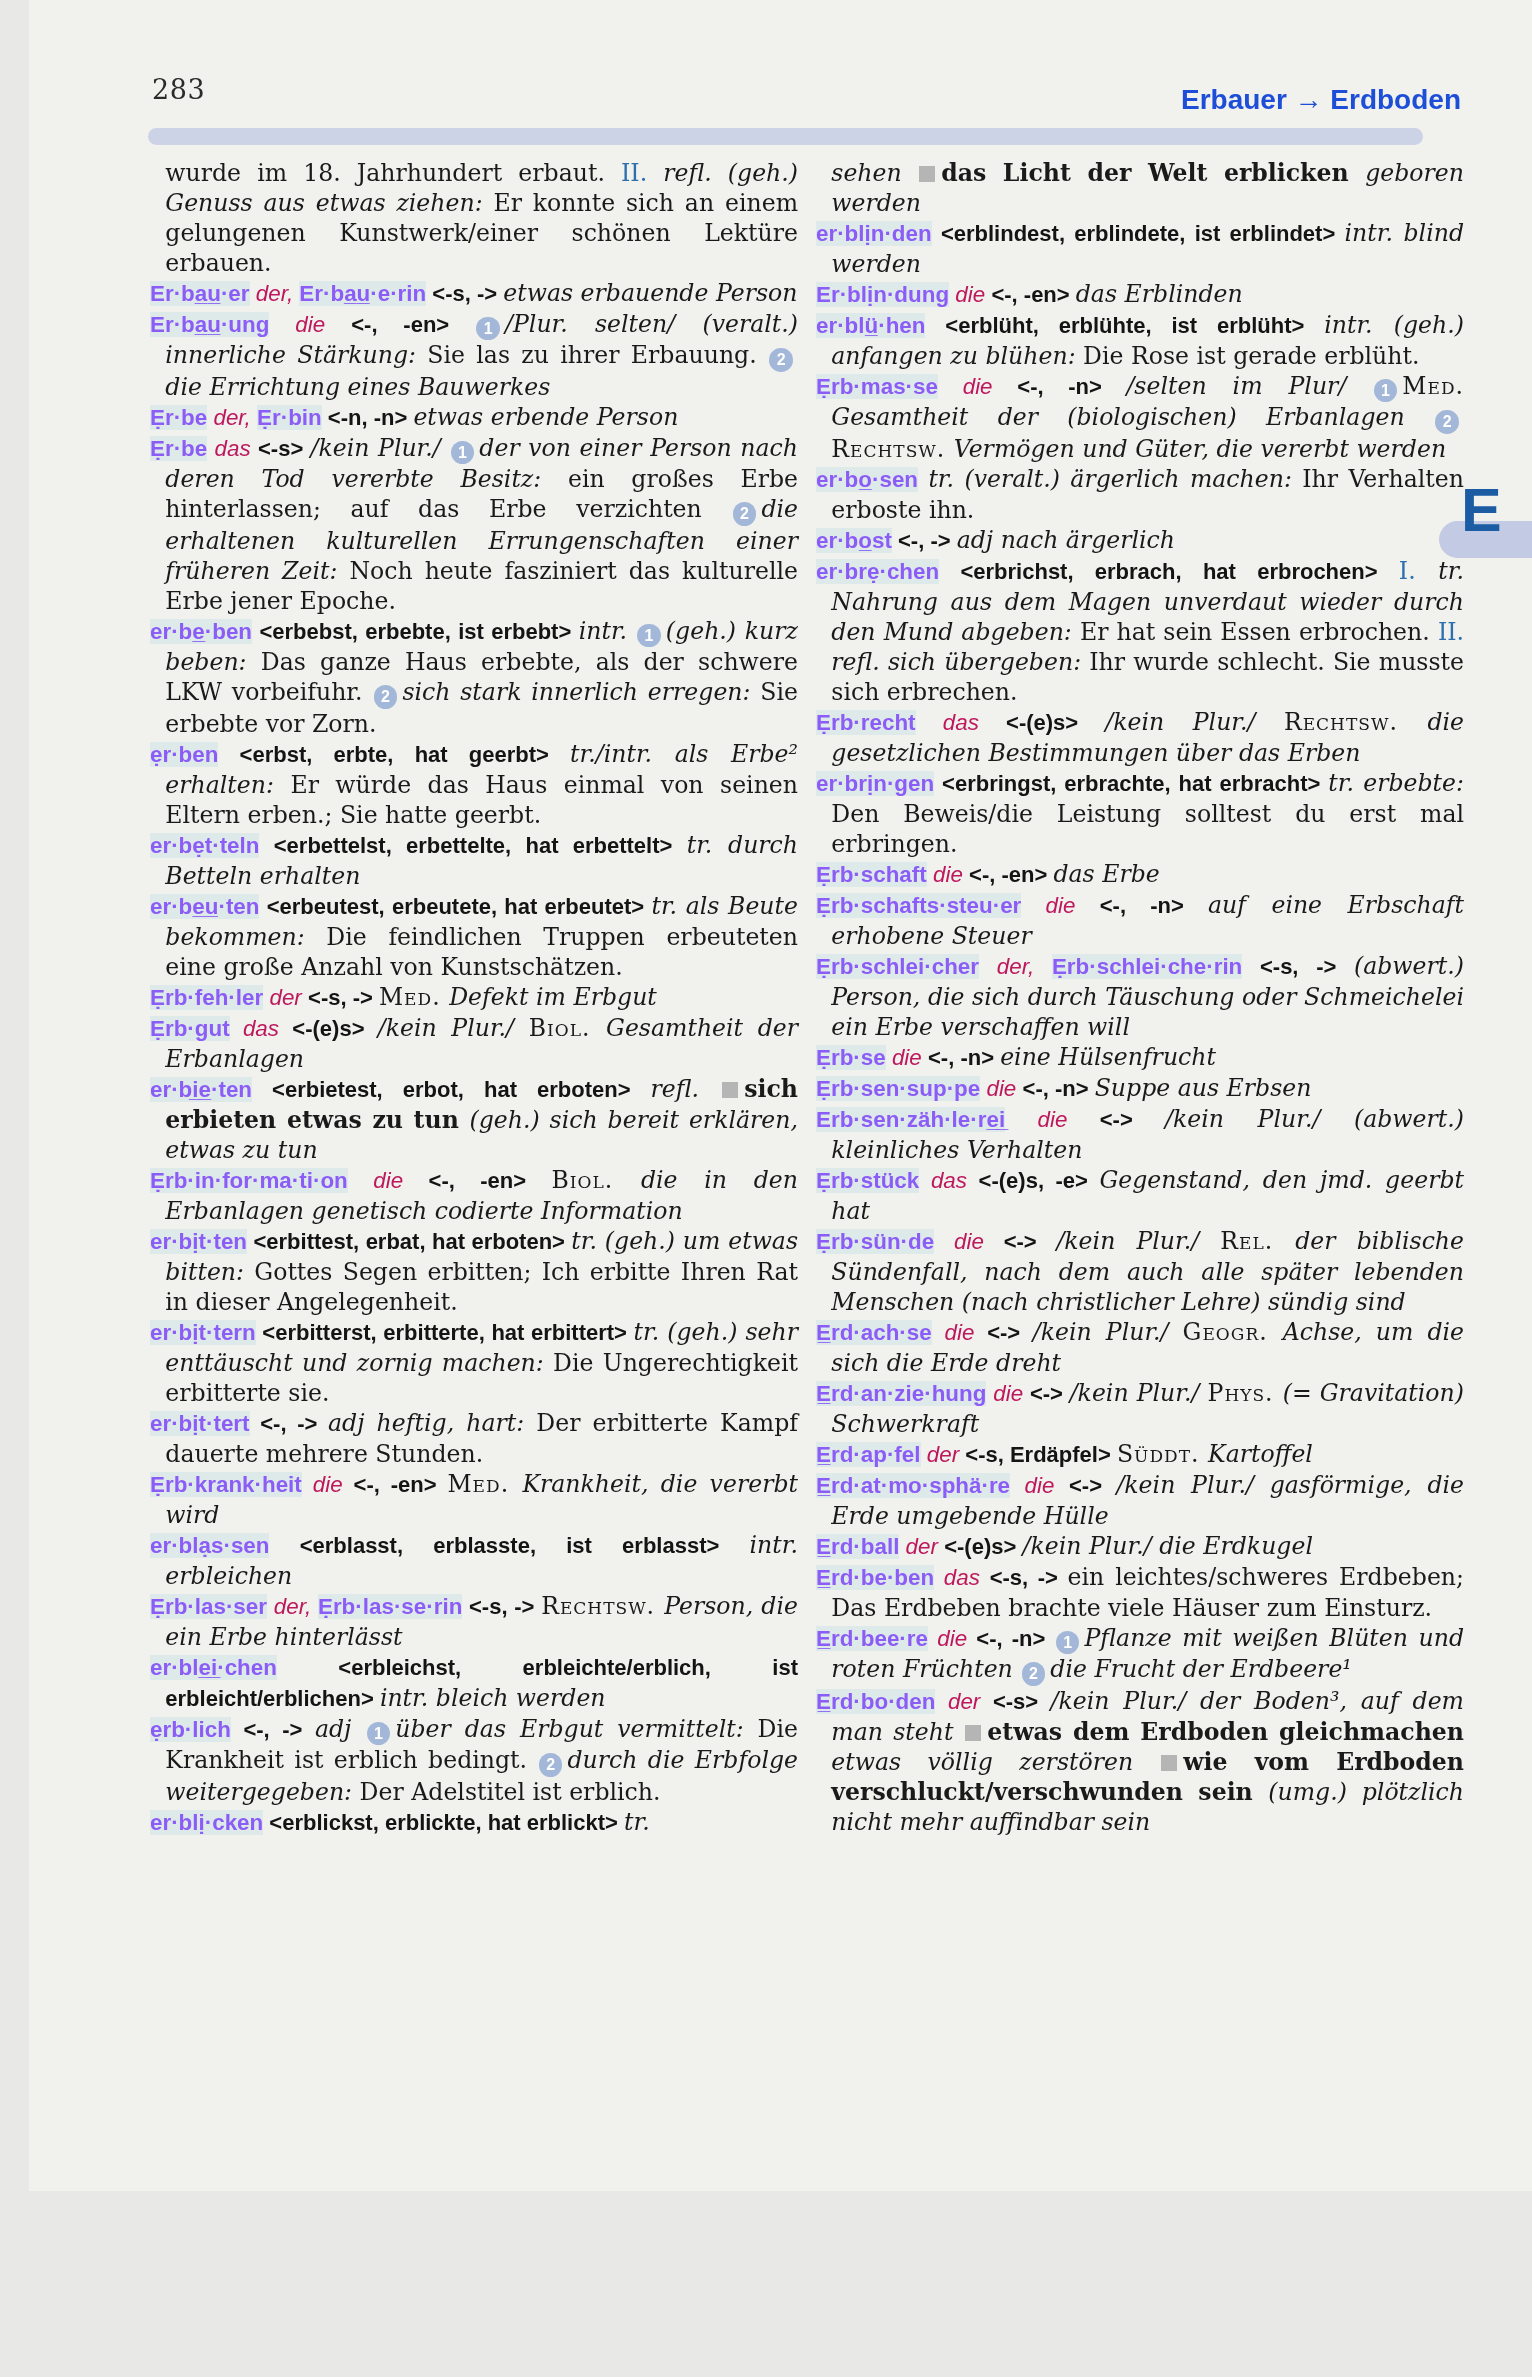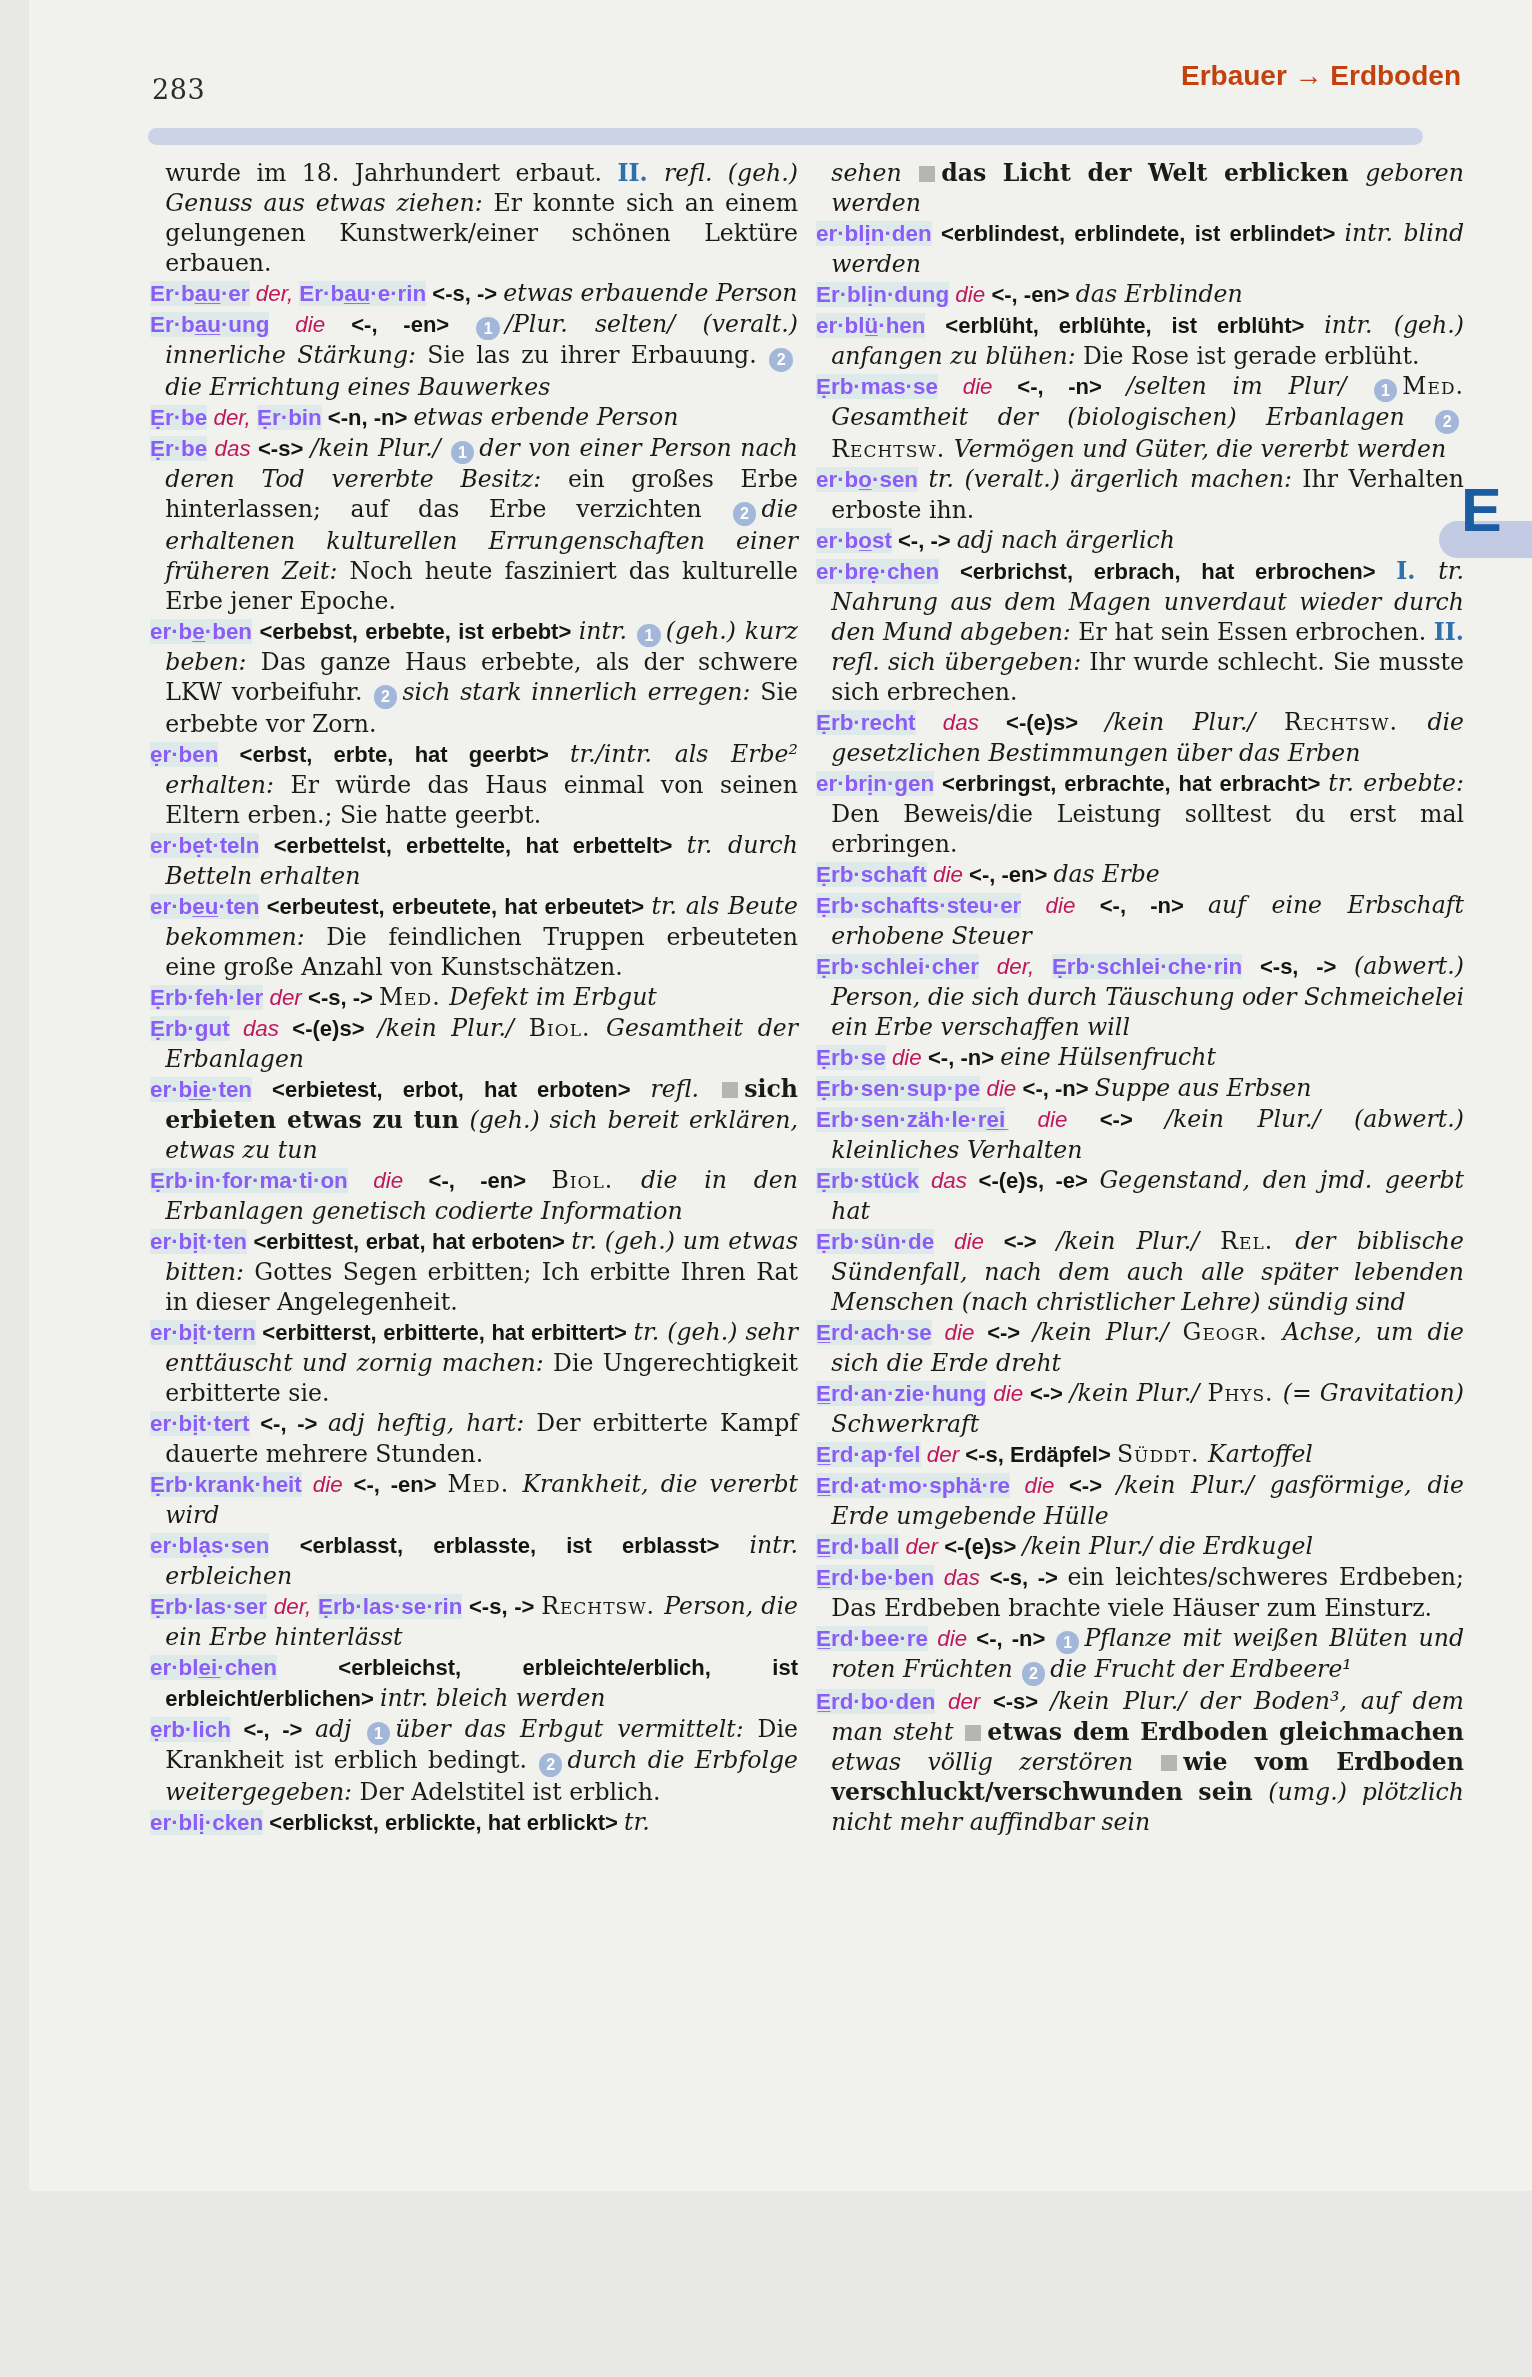--- a/index.html
+++ b/index.html
@@ -12,23 +12,23 @@
     color:#1a1a1a;
     margin-left:29px;
   }
   
   .page-number{
     position:absolute;left:123px;top:74px;
     font-family:"DejaVu Serif", serif;
     font-size:27px;color:#2b2b2b;letter-spacing:0.6px;
   }
   .guide-words{
-    position:absolute;right:101px;top:60px;
+    position:absolute;right:101px;top:84px;
     font-family:"Liberation Sans", sans-serif;
-    font-size:28px;font-weight:600;color:#c2410c;
+    font-size:28px;font-weight:600;color:#1d4ed8;
   }
   .header-bar{
     position:absolute;left:119px;top:128px;
     width:1275px;height:17px;
     background:#ccd3e7;border-radius:9px;
   }
   
   .letter-tab{
     position:absolute;left:1410px;top:521px;
     width:123px;height:37px;
@@ -61,21 +61,21 @@
     font-family:"Liberation Sans", sans-serif;
     font-size:22.4px;color:#be185d;font-style:italic;
   }
   .gram{
     font-family:Liberation Sans, sans-serif;
     font-weight:700;font-size:22px;color:#141414;
   }
   .it{font-style:italic;}
   .plain{}
   .boldex{font-weight:700;}
-  .rom{color:#2e6fae;font-weight:700;}
+  .rom{color:#2e6fae;font-weight:400;}
   .label{font-variant:small-caps;letter-spacing:1px;}
   .num{
     display:inline-block;width:23.6px;height:23.6px;border-radius:50%;
     background:#a3b8d8;color:#ffffff;
     font-family:"Liberation Sans", sans-serif;
     font-weight:700;font-size:16px;line-height:23.6px;
     text-align:center;text-indent:0;
     margin:0 5.1px 0 1.3px;vertical-align:-1.9px;
   }
   .sq{

